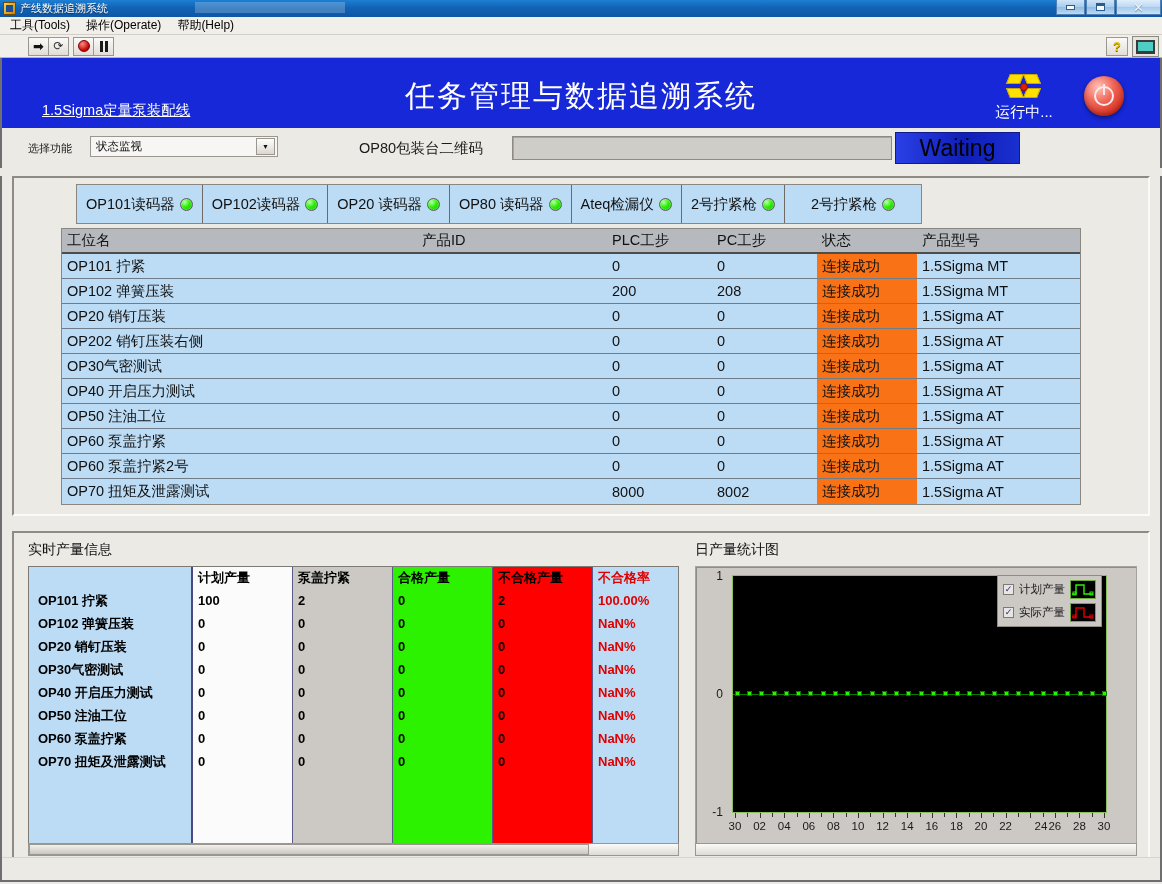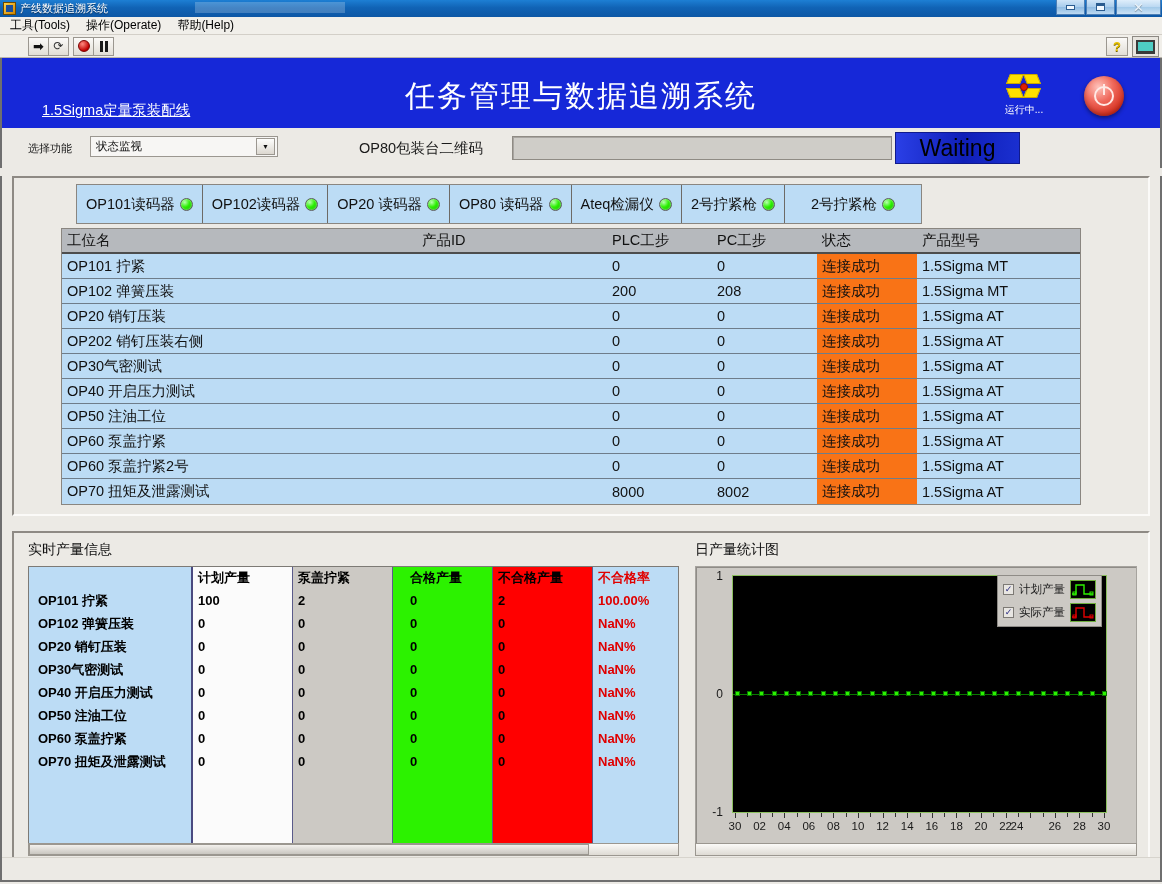--- a/index.html
+++ b/index.html
@@ -176,21 +176,21 @@
   .fan i:nth-child(1) { left: 1px;  top: 2px;  transform: skewX(-22deg); }
   .fan i:nth-child(2) { left: 18px; top: 2px;  transform: skewX(22deg); }
   .fan i:nth-child(3) { left: 1px;  top: 16px; transform: skewX(22deg); }
   .fan i:nth-child(4) { left: 18px; top: 16px; transform: skewX(-22deg); }
   .fan-hub {
     position: absolute; left: 13px; top: 11px;
     width: 8px; height: 8px; border-radius: 50%;
     background: #e02000; border: 1px solid #8a1200;
   }
   .fan-label {
-    color: #ffffff; font-size: 10px; margin-top: 1px;
+    color: #ffffff; font-size: 15px; margin-top: 1px;
     white-space: nowrap;
   }
   .power-btn {
     position: absolute; left: 1082px; top: 78px;
     width: 40px; height: 40px; border-radius: 50%;
     background: radial-gradient(circle at 36% 28%, #ffc4bc 0%, #f06a5d 38%, #d32b1a 78%, #9c1708 100%);
     box-shadow: 0 2px 4px rgba(0,0,0,.45), inset 0 -2px 4px rgba(0,0,0,.25);
     transform: translateY(-60px);
     display: flex; align-items: center; justify-content: center;
   }
@@ -334,21 +334,21 @@
     border: 1px solid #7d7a75;
     background: #fff;
     display: flex;
     overflow: hidden;
   }
   .pcol { height: 100%; border-right: 1px solid #5a5a8a; }
   .pcol:last-child { border-right: none; }
   .pcol.names { width: 164px; background: #bcdcf5; border-right: 2px solid #4a4a80; }
   .pcol.plan  { width: 100px; background: #fbfbfb; }
   .pcol.total { width: 100px; background: #ccc9c4; }
-  .pcol.pass  { width: 100px; background: #2cf200; padding-left: 12px; }
+  .pcol.pass  { width: 100px; background: #2cf200; }
   .pcol.fail  { width: 100px; background: #ff0000; }
   .pcol.rate  { width: 85px;  background: #bcdcf5; }
   .phead {
     height: 22px; display: flex; align-items: center;
     padding-left: 5px;
     font-size: 13px; font-weight: bold; color: #000;
   }
   .pcol.rate .phead, .pcol.rate .pcell { color: #e00000; }
   .pcol.names .phead { color: transparent; }
   .pcell {
@@ -796,21 +796,21 @@
             <div class="xlab" style="left: 175.2px;">14</div>
             <div class="xtickmark" style="left: 199.8px;"></div>
             <div class="xlab" style="left: 199.8px;">16</div>
             <div class="xtickmark" style="left: 224.4px;"></div>
             <div class="xlab" style="left: 224.4px;">18</div>
             <div class="xtickmark" style="left: 249px;"></div>
             <div class="xlab" style="left: 249px;">20</div>
             <div class="xtickmark" style="left: 273.6px;"></div>
             <div class="xlab" style="left: 273.6px;">22</div>
             <div class="xtickmark" style="left: 298.2px;"></div>
-            <div class="xlab" style="left: 285px;">24</div>
+            <div class="xlab" style="left: 309px;">24</div>
             <div class="xtickmark" style="left: 322.8px;"></div>
             <div class="xlab" style="left: 322.8px;">26</div>
             <div class="xtickmark" style="left: 347.4px;"></div>
             <div class="xlab" style="left: 347.4px;">28</div>
             <div class="xtickmark" style="left: 372px;"></div>
             <div class="xlab" style="left: 372px;">30</div>
             <div class="xtickmark" style="left: 15.3px; height: 4px;"></div>
             <div class="xtickmark" style="left: 39.9px; height: 4px;"></div>
             <div class="xtickmark" style="left: 64.5px; height: 4px;"></div>
             <div class="xtickmark" style="left: 89.1px; height: 4px;"></div>

